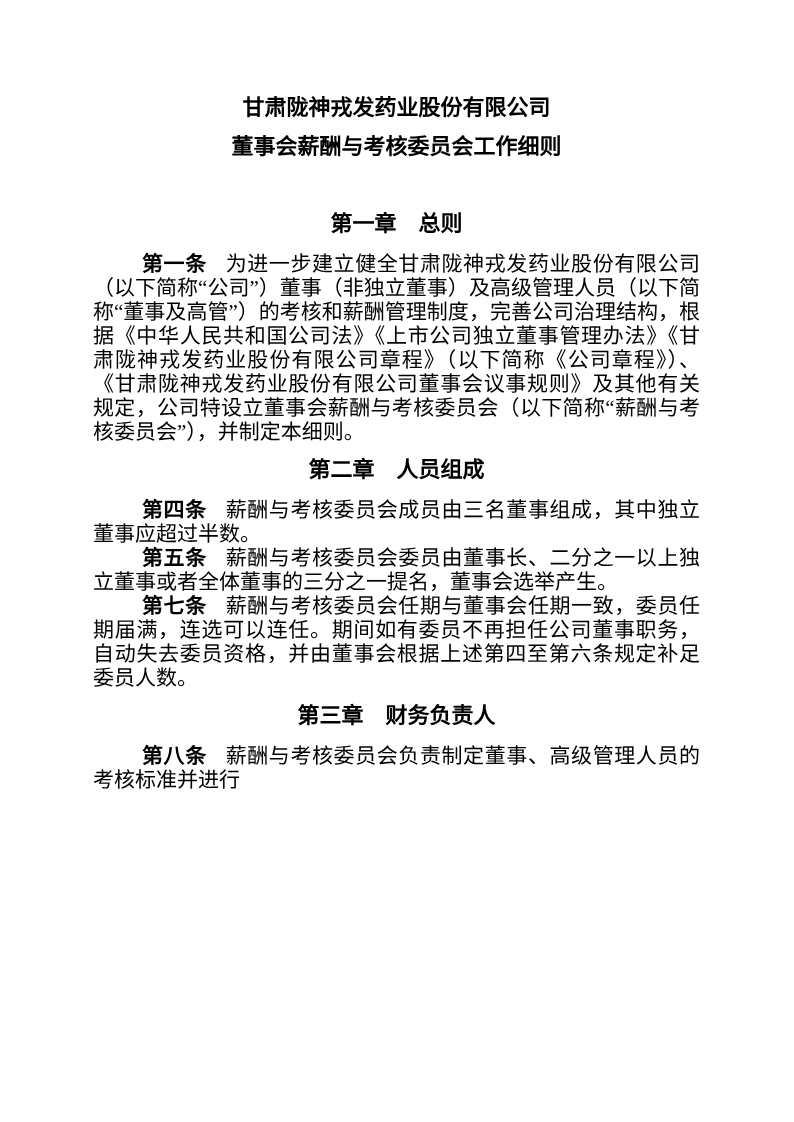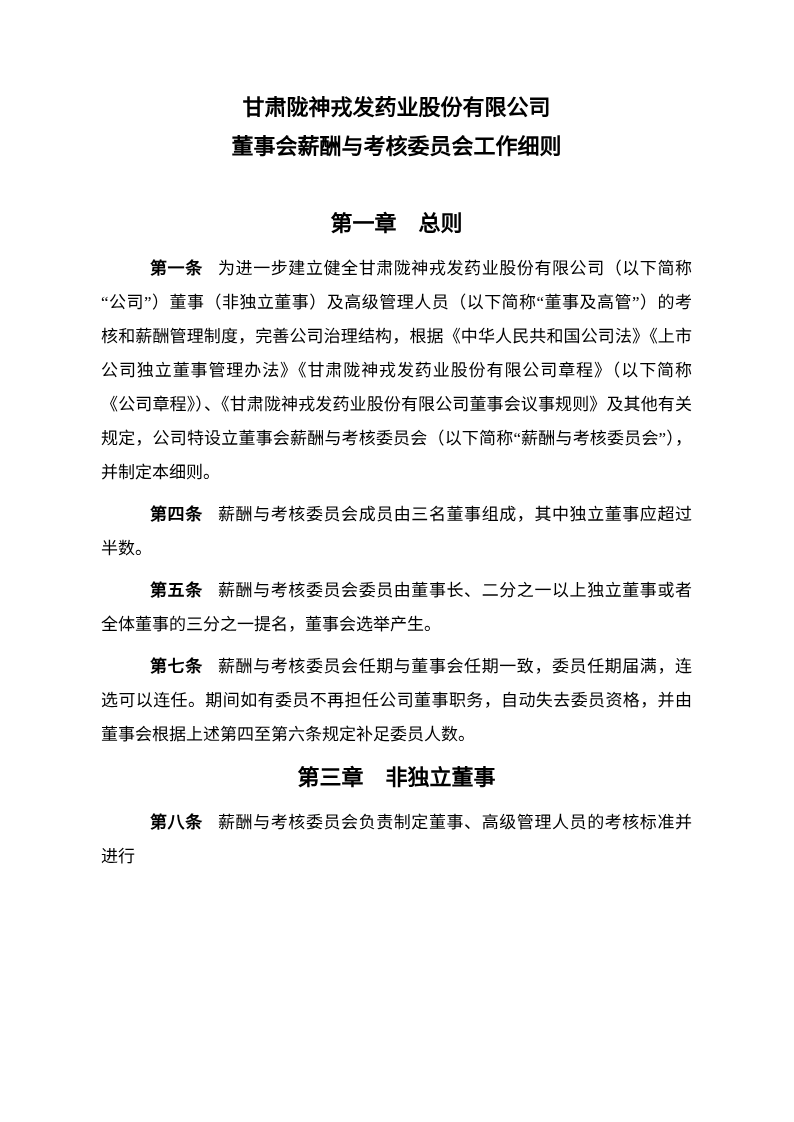--- a/index.html
+++ b/index.html
@@ -30,23 +30,23 @@
     display: block;
   }
   .chapter {
     margin: 10px 0 13px 0;
     font-size: 22px;
     line-height: 31px;
     font-weight: bold;
     text-align: center;
   }
   .article {
-    margin: 8px;
-    font-size: 17px;
-    line-height: 34px;
+    margin: 0;
+    font-size: 21px;
+    line-height: 24px;
     text-align: justify;
     text-indent: 49px;
   }
   .article-label {
     font-weight: bold;
     margin-right: 0.9em;
   }
 </style>
 </head>
 <body>
@@ -57,25 +57,26 @@
     <span class="title-line">甘肃陇神戎发药业股份有限公司</span>
     <span class="title-line">董事会薪酬与考核委员会工作细则</span>
   </h1>
 
   <h2 class="chapter">第一章　总则</h2>
 
   <p class="article"><span class="article-label">第一条</span><span class="article-text">为进一步建立健全甘肃陇神戎发药业股份有限公司（以下简称“公司”）董事（非独立董事）及高级管理人员（以下简称“董事及高管”）的考核和薪酬管理制度，完善公司治理结构，根据《中华人民共和国公司法》《上市公司独立董事管理办法》《甘肃陇神戎发药业股份有限公司章程》（以下简称《公司章程》）、《甘肃陇神戎发药业股份有限公司董事会议事规则》及其他有关规定，公司特设立董事会薪酬与考核委员会（以下简称“薪酬与考核委员会”），并制定本细则。</span></p>
 
 
 
+  <h2 class="chapter">第二章　人员组成</h2>
 
   <p class="article"><span class="article-label">第四条</span><span class="article-text">薪酬与考核委员会成员由三名董事组成，其中独立董事应超过半数。</span></p>
 
   <p class="article"><span class="article-label">第五条</span><span class="article-text">薪酬与考核委员会委员由董事长、二分之一以上独立董事或者全体董事的三分之一提名，董事会选举产生。</span></p>
 
 
   <p class="article"><span class="article-label">第七条</span><span class="article-text">薪酬与考核委员会任期与董事会任期一致，委员任期届满，连选可以连任。期间如有委员不再担任公司董事职务，自动失去委员资格，并由董事会根据上述第四至第六条规定补足委员人数。</span></p>
 
-  <h2 class="chapter">第三章　非独立董事</h2>
+  <h2 class="chapter">第三章　财务负责人</h2>
 
   <p class="article"><span class="article-label">第八条</span><span class="article-text">薪酬与考核委员会负责制定董事、高级管理人员的考核标准并进行</span></p>
 
 </div>
 
 </body></html>

